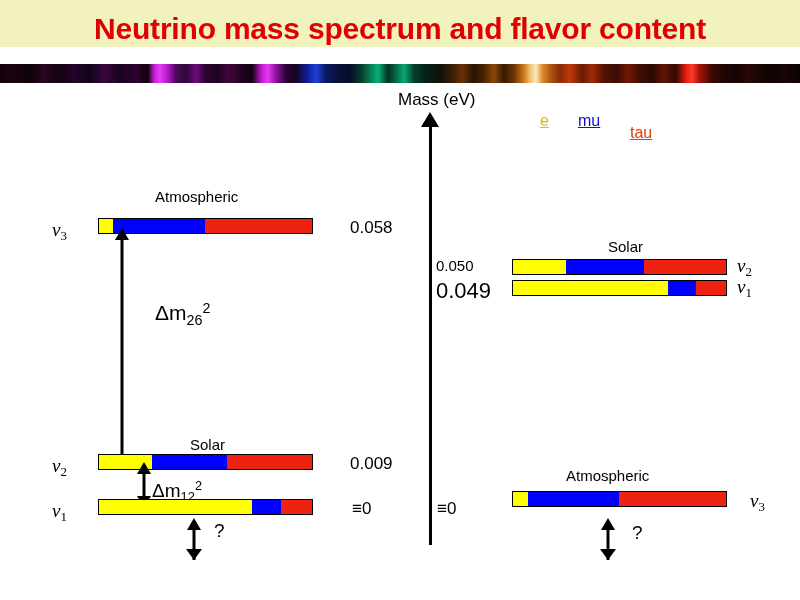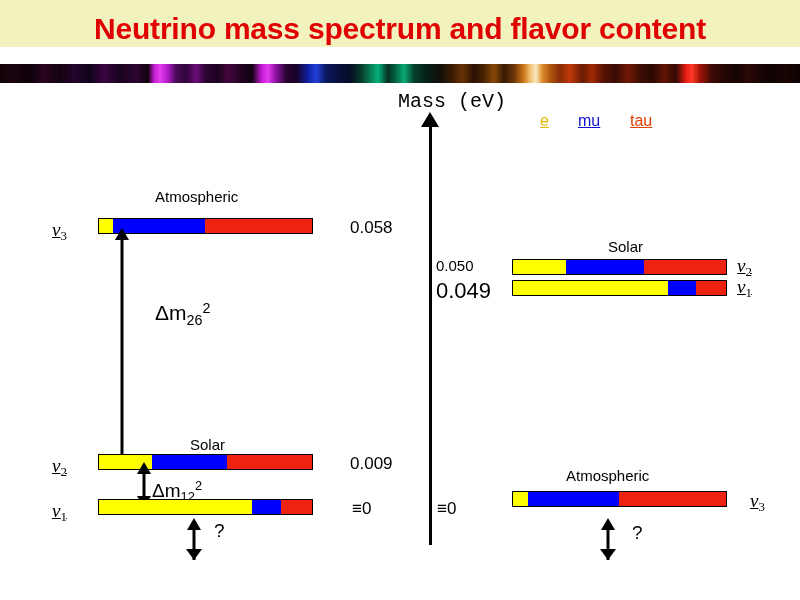--- a/index.html
+++ b/index.html
@@ -84,21 +84,20 @@
     color: #000000;
     font-family: "Liberation Sans", sans-serif;
     white-space: nowrap;
   }
   .lbl-serif {
     position: absolute;
     color: #000000;
     font-family: "Liberation Serif", serif;
     font-style: italic;
     white-space: nowrap;
-    text-decoration: underline;
   }
   .sub { font-size: 0.68em; vertical-align: -0.30em; font-style: normal; }
   .sup { font-size: 0.68em; vertical-align: 0.52em; font-style: normal; }
 
   
   .bar {
     position: absolute;
     height: 16px;
     border: 1px solid #000000;
     box-sizing: border-box;
@@ -190,28 +189,28 @@
 </head>
 <body>
 
 <div id="slide">
 
   <div id="title-banner">
     <div id="title-text">Neutrino mass spectrum and flavor content</div>
   </div>
   <div id="spectrum-band"></div>
 
-  <div class="lbl" style="left:398px; top:90px; font-size:20px;font-family:Liberation Mono, monospace;">Mass (eV)</div>
+  <div class="lbl" style="left:398px; top:90px; font-size:17px;">Mass (eV)</div>
   <div id="mass-axis-head"></div>
   <div id="mass-axis-line"></div>
 
   <div id="legend">
     <div class="legend-item" style="left:0px; top:0px; color:#e8b800;">e</div>
     <div class="legend-item" style="left:38px; top:0px; color:#1010d0;">mu</div>
-    <div class="legend-item" style="left:90px; top:0px; color:#e04000;">tau</div>
+    <div class="legend-item" style="left:90px; top:12px; color:#e04000;">tau</div>
   </div>
 
   <div class="lbl" style="left:155px; top:188px; font-size:15px;">Atmospheric</div>
 
   <div class="lbl-serif" style="left:52px; top:219px; font-size:19px;"><span>ν</span><span class="sub">3</span></div>
   <div class="bar" style="left:98px; top:218px; width:215px;">
     <div class="seg e" style="width:6.5%"></div>
     <div class="seg mu" style="width:43.5%"></div>
     <div class="seg tau" style="width:50%"></div>
   </div>

